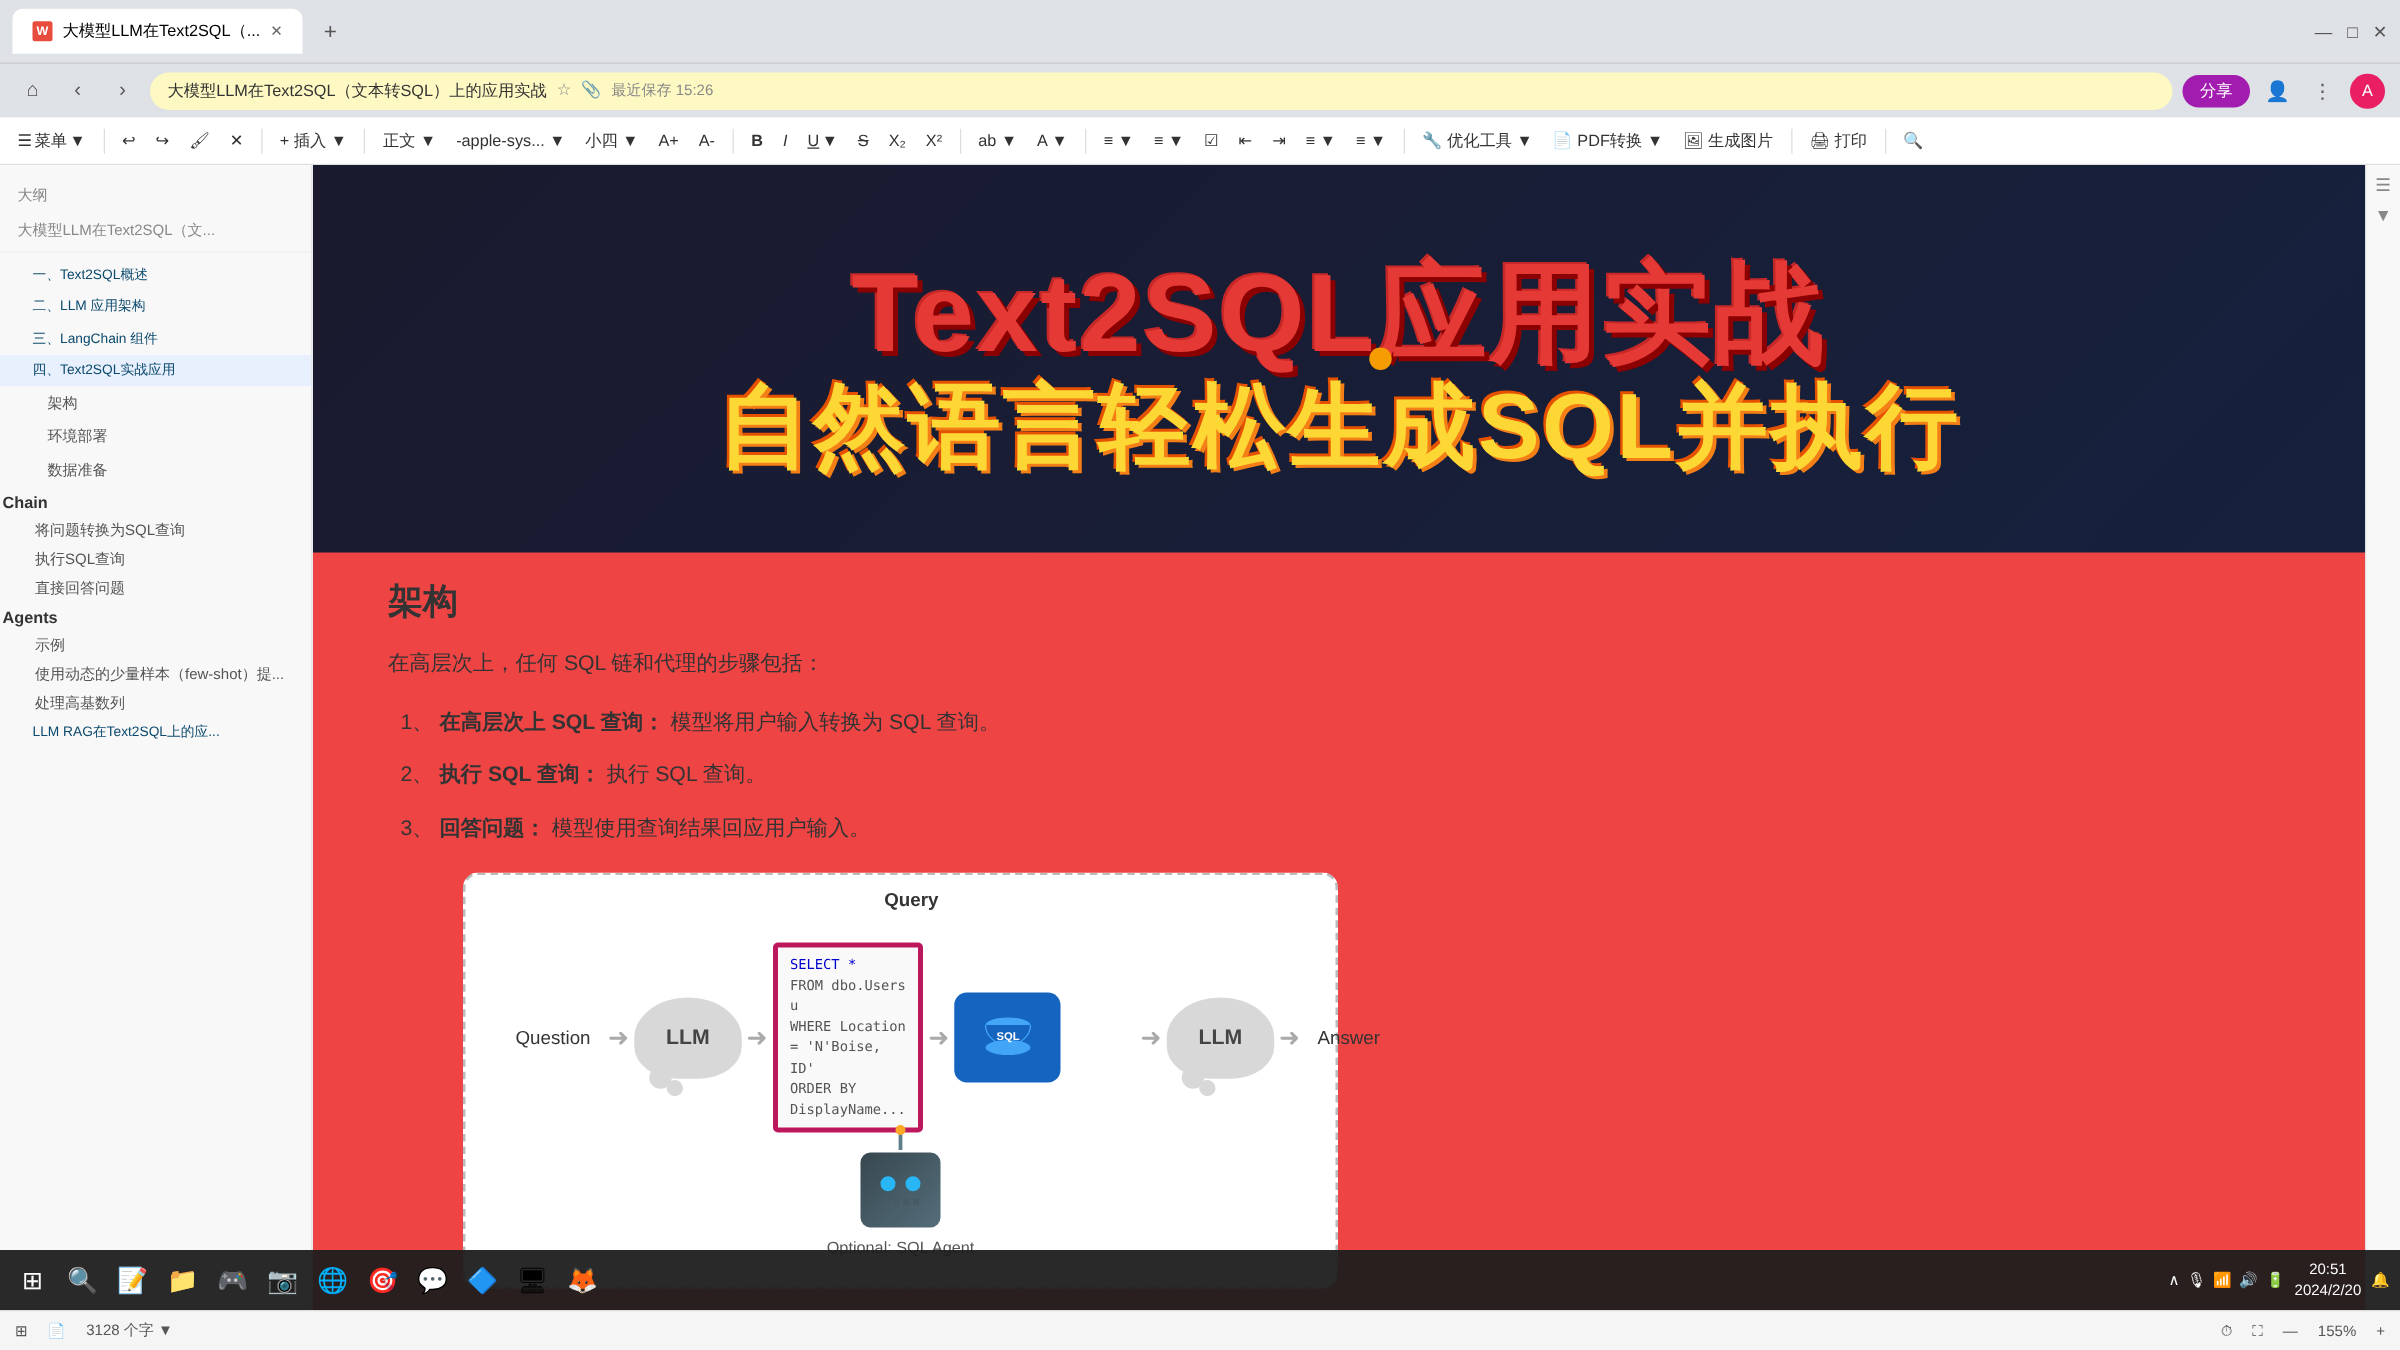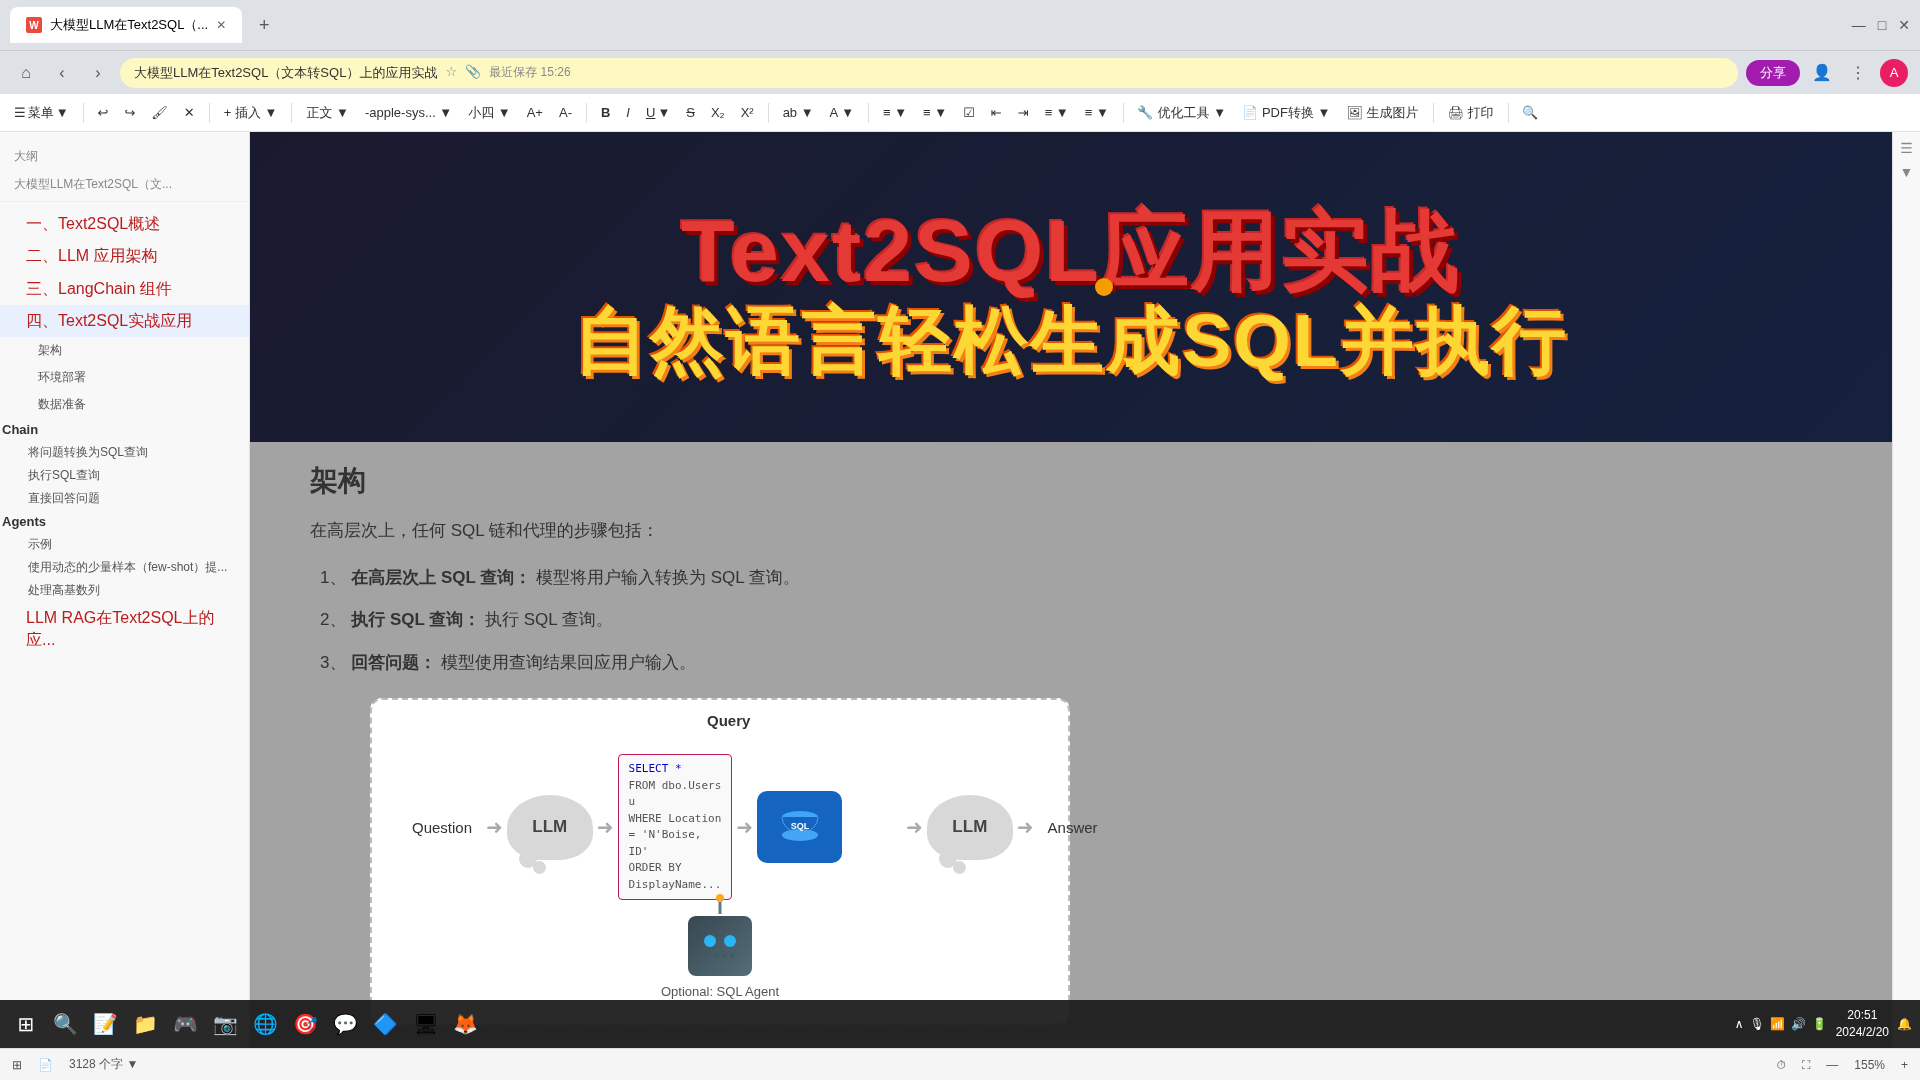--- a/index.html
+++ b/index.html
@@ -27,46 +27,46 @@
     .toolbar-sep { width: 1px; height: 20px; background: #ddd; margin: 0 4px; }
 
     
     .main-layout { display: flex; height: calc(1080px - 50px - 44px - 38px); }
 
     
     .sidebar { width: 250px; background: #f8f8f8; border-right: 1px solid #e0e0e0; overflow-y: auto; padding: 10px 0; flex-shrink: 0; }
     .sidebar-header { font-size: 12px; color: #888; padding: 6px 14px; }
     .sidebar-item { font-size: 13px; color: #333; padding: 5px 14px; cursor: pointer; line-height: 1.4; }
     .sidebar-item.active { color: #1a73e8; background: #e8f0fe; }
-    .sidebar-item.level2 { padding-left: 26px; font-size: 16px; color: #b91c1c; }
+    .sidebar-item.level2 { padding-left: 26px; font-size: 11px; color: #0c4a6e; }
     .sidebar-item.level3 { padding-left: 38px; font-size: 12px; color: #555; }
     .sidebar-chain { font-size: 13px; color: #333; padding: 4px 2px; font-weight: bold; }
     .sidebar-chain-sub { font-size: 12px; color: #555; padding: 3px 14px 3px 28px; cursor: pointer; }
 
     
-    .content-area { flex: 1; background: #a3a3a3; overflow-y: auto; position: relative; }
+    .content-area { flex: 1; background: #ef4444; overflow-y: auto; position: relative; }
 
     
     .doc-content { padding: 0; position: relative; }
 
     
     .banner-area { position: relative; background: linear-gradient(135deg, #1a1a2e, #16213e); min-height: 310px; overflow: hidden; display: flex; flex-direction: column; align-items: center; justify-content: center; }
     .banner-title-red { font-size: 88px; font-weight: 900; color: #e53935; text-shadow: 4px 4px 0 #8b0000, -2px -2px 0 #c62828; letter-spacing: 2px; line-height: 1.1; font-family: 'Microsoft YaHei', Arial, sans-serif; }
     .banner-title-yellow { font-size: 74px; font-weight: 900; color: #fdd835; text-shadow: 3px 3px 0 #f57f17, -2px -2px 0 #e65100; letter-spacing: 2px; line-height: 1.1; font-family: 'Microsoft YaHei', Arial, sans-serif; }
 
     
     .text-content { padding: 20px 60px 30px 60px; max-width: 1100px; }
     .section-title { font-size: 28px; font-weight: bold; color: #333; margin-bottom: 16px; }
     .intro-text { font-size: 17px; color: #333; margin-bottom: 16px; line-height: 1.8; }
     .numbered-item { font-size: 17px; color: #333; margin-bottom: 12px; line-height: 1.8; padding-left: 10px; }
     .numbered-item strong { font-weight: bold; }
 
     
     .diagram-container { border: 2px dashed #bbb; border-radius: 12px; padding: 24px 40px; margin: 20px 60px; position: relative; background: white; max-width: 700px; }
-    .diagram-code-box { border: 1px solid #be185d; background: #f9f9f9; border-radius: 4px; padding: 6px 10px; font-family: monospace; font-size: 11px; color: #333; width: 160px; line-height: 1.5; }
+    .diagram-code-box { border: 4px solid #be185d; background: #f9f9f9; border-radius: 4px; padding: 6px 10px; font-family: monospace; font-size: 11px; color: #333; width: 160px; line-height: 1.5; }
 
     .section-heading { font-size: 24px; font-weight: bold; color: #333; padding: 10px 60px 0; }
 
     
     .right-panel { width: 28px; background: #f8f8f8; border-left: 1px solid #e0e0e0; display: flex; flex-direction: column; align-items: center; padding: 8px 0; gap: 8px; color: #888; font-size: 14px; }
 
     
     .status-bar { position: fixed; bottom: 0; left: 0; right: 0; height: 32px; background: #f5f5f5; border-top: 1px solid #ddd; display: flex; align-items: center; padding: 0 12px; gap: 16px; font-size: 12px; color: #555; z-index: 100; }
     .status-right { margin-left: auto; display: flex; align-items: center; gap: 16px; }
 

